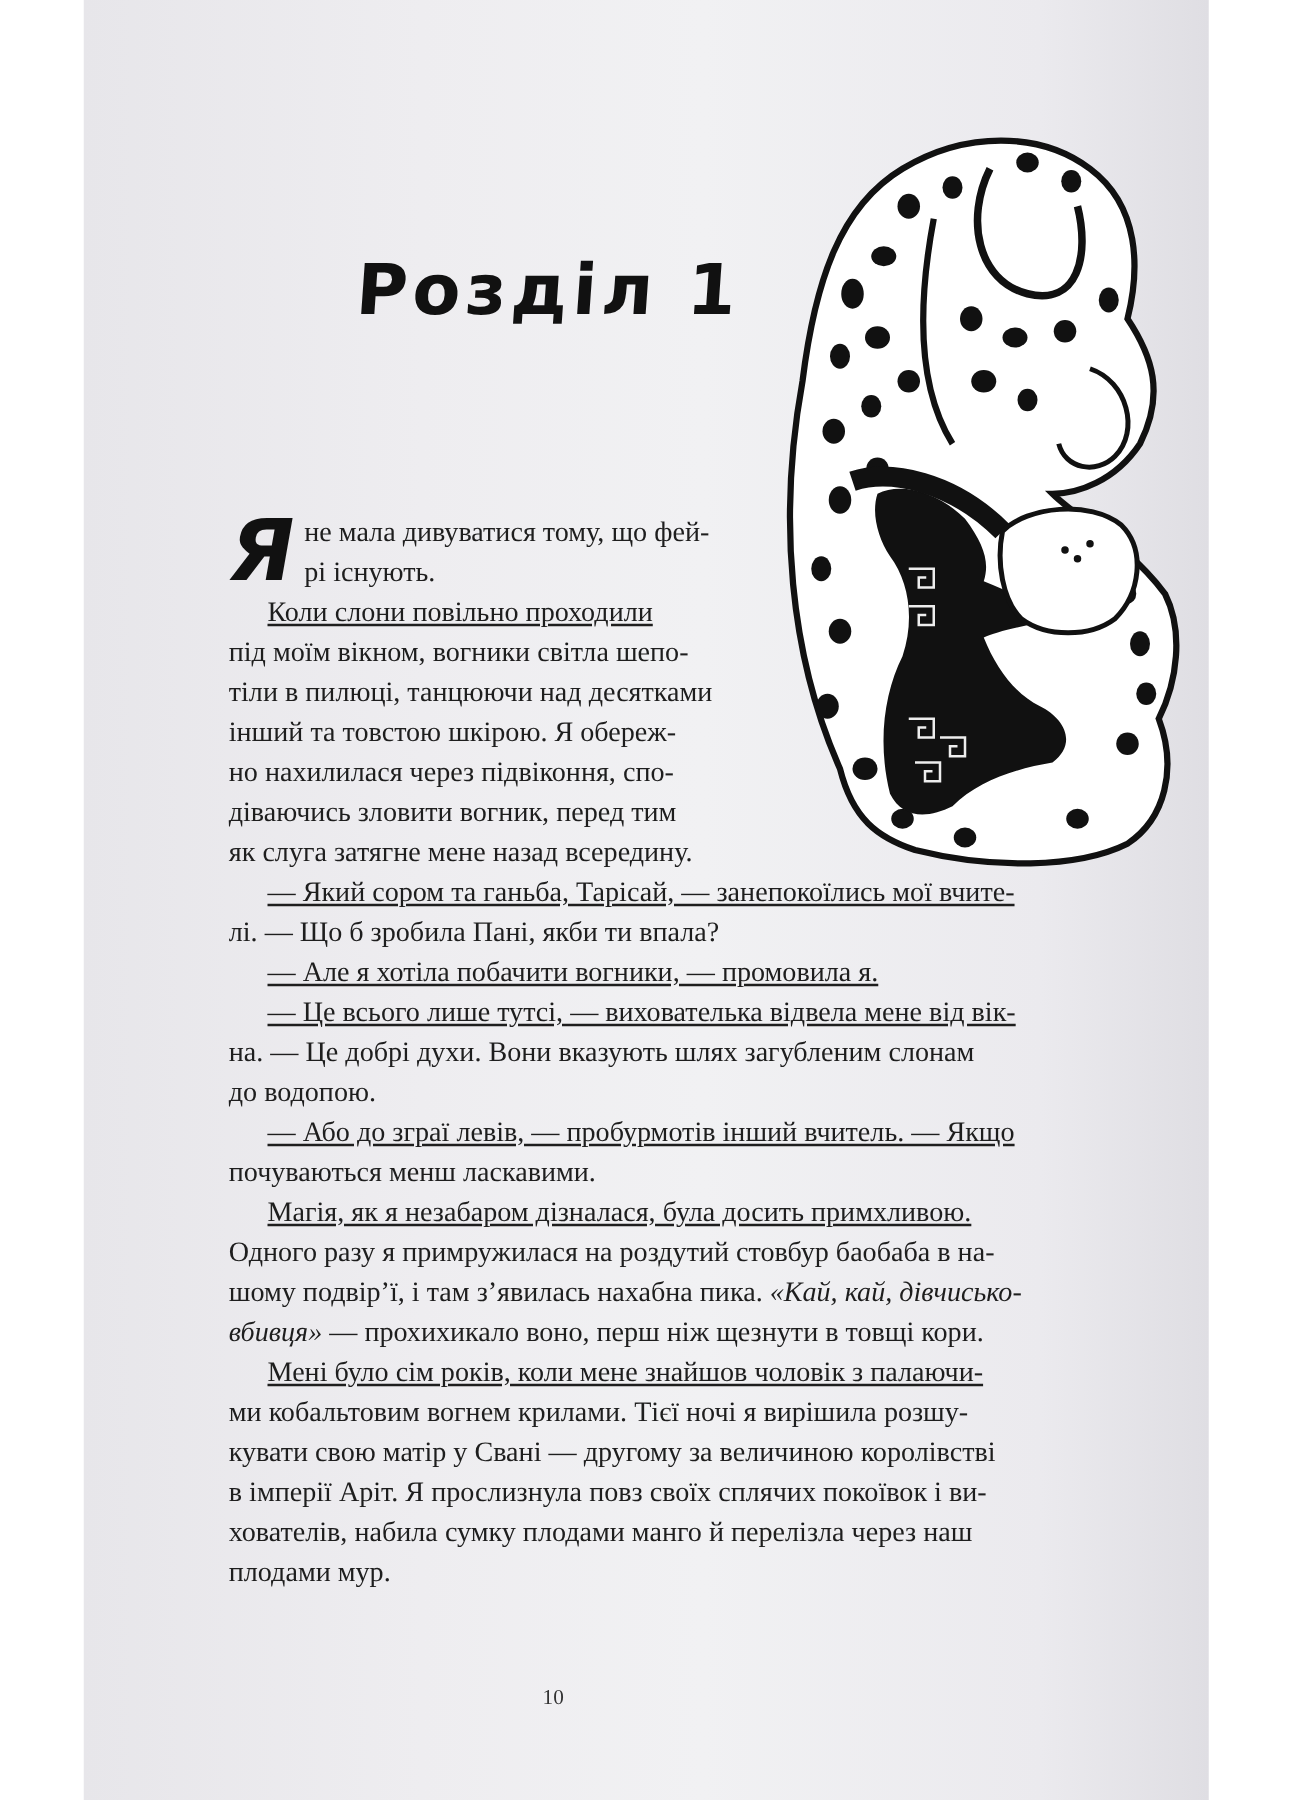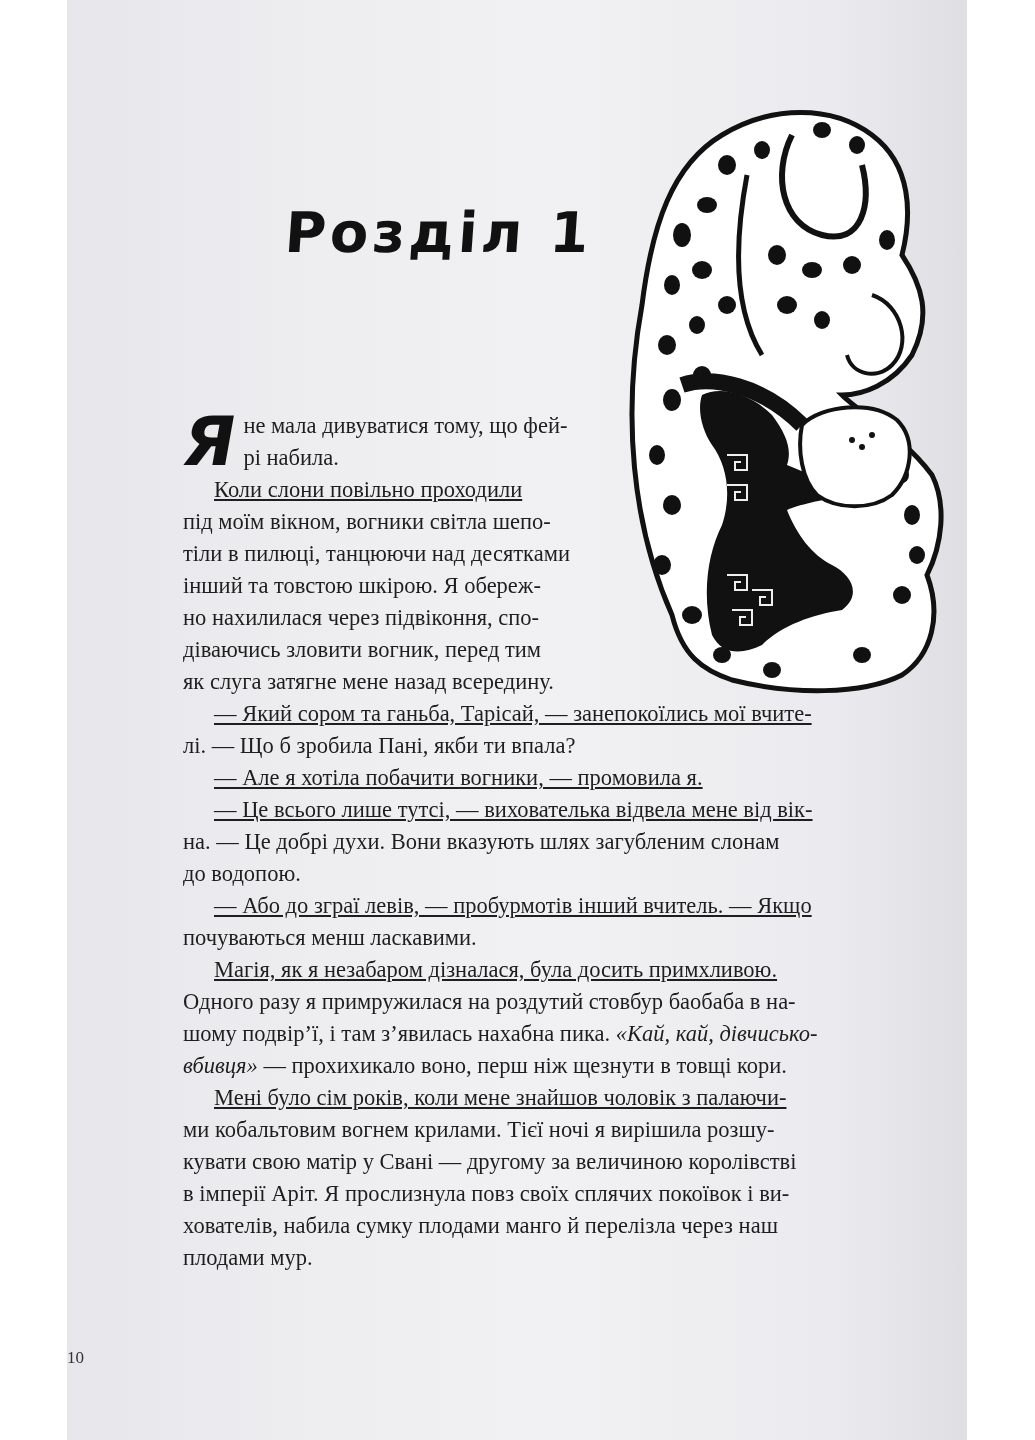--- a/index.html
+++ b/index.html
@@ -31,21 +31,21 @@
       float: left;
       font-family: "DejaVu Sans", sans-serif;
       font-size: 68px; line-height: 60px; font-weight: bold;
       color: #111; margin: 2px 8px 0 0;
       transform: skewX(-10deg);
     }
     .firstpara .line { padding-left: 0; }
     em { font-style: italic; }
     .page-number {
       position: absolute; left: 0; width: 751px; top: 1348px;
-      text-align: left;
+      text-align: center;
       font-family: "Liberation Serif", serif; font-size: 17px; color: #333;
     }
     .illustration {
       position: absolute; left: 545px; top: 55px; width: 340px; height: 650px;
     }
   </style>
 </head>
 <body>
 
 <div class="page">
@@ -111,21 +111,21 @@
       <path d="M115 520 h20 v15 h-12 v-8 h6"></path>
       <path d="M140 535 h20 v15 h-12 v-8 h6"></path>
       <path d="M120 555 h20 v15 h-12 v-8 h6"></path>
     </g>
   </svg>
 
   <div class="text">
     <div class="firstpara">
       <span class="dropcap">Я</span>
       <div class="line">не мала дивуватися тому, що фей-</div>
-      <div class="line">рі набила.</div>
+      <div class="line">рі існують.</div>
     </div>
     <div class="line indent">Коли слони повільно проходили</div>
     <div class="line">під моїм вікном, вогники світла шепо-</div>
     <div class="line">тіли в пилюці, танцюючи над десятками</div>
     <div class="line">інший та товстою шкірою. Я обереж-</div>
     <div class="line">но нахилилася через підвіконня, спо-</div>
     <div class="line">діваючись зловити вогник, перед тим</div>
     <div class="line">як слуга затягне мене назад всередину.</div>
     <div class="line indent">— Який сором та ганьба, Тарісай, — занепокоїлись мої вчите-</div>
     <div class="line">лі. — Що б зробила Пані, якби ти впала?</div>

